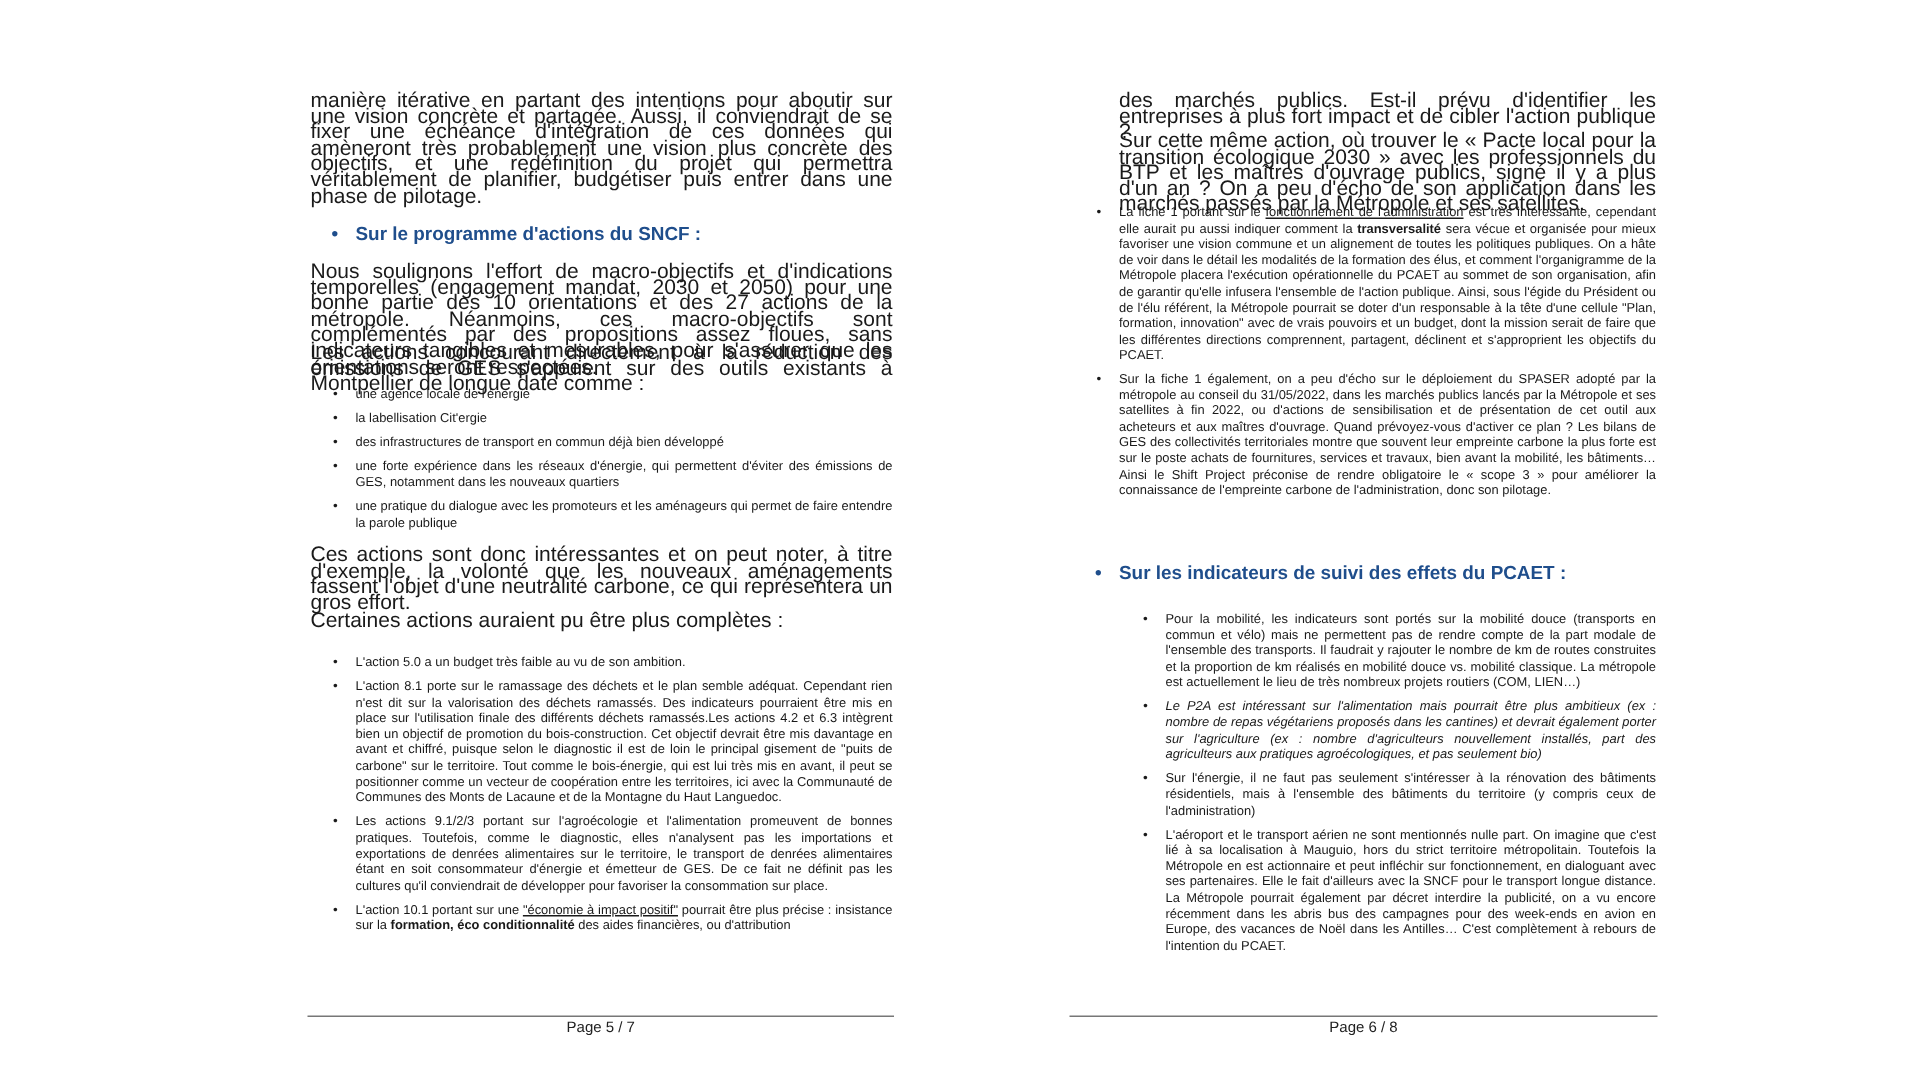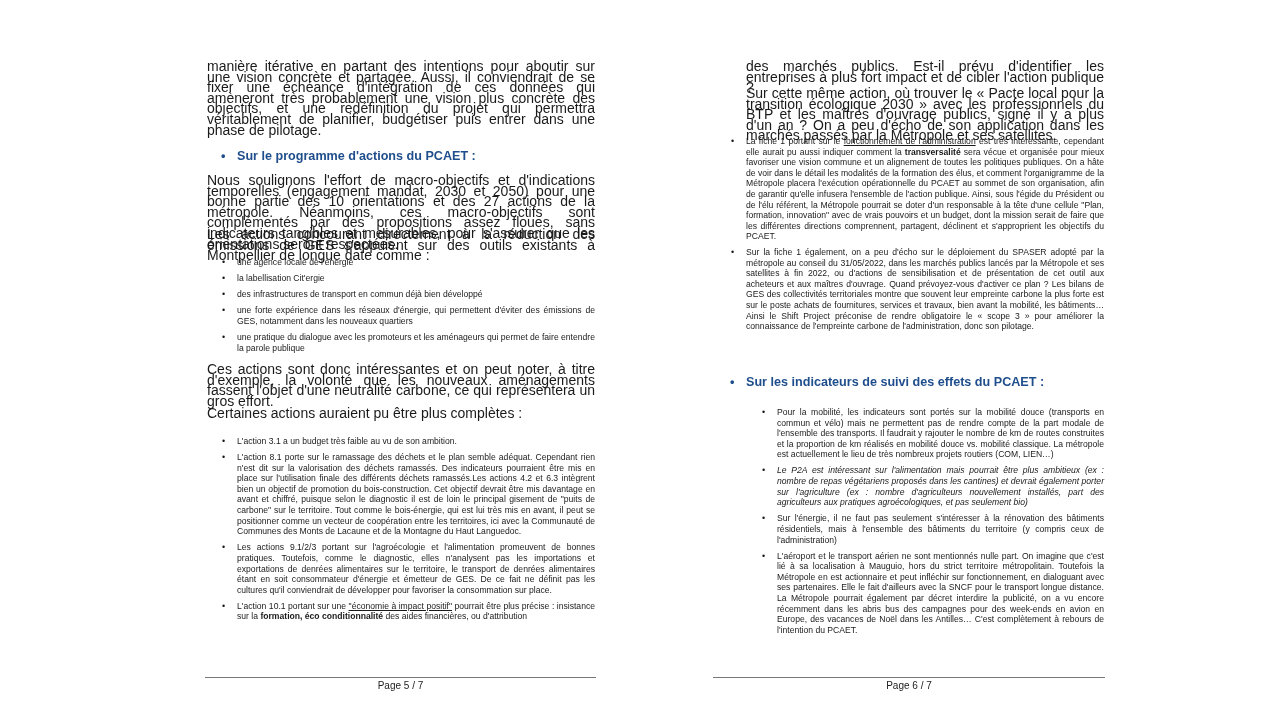--- a/index.html
+++ b/index.html
@@ -19,39 +19,39 @@
   .footer-rule { position: absolute; height: 1px; background: #777; top: 677px; }
   .footer-text { position: absolute; top: 680px; font-size: 10px; color: #222; text-align: center; }
 </style>
 </head>
 <body>
 
 <div class="page" id="page-left">
   <p class="p" style="position:absolute; top:61px; width:388px;">manière itérative en partant des intentions pour aboutir sur une vision concrète et partagée. Aussi, il conviendrait de se fixer une échéance d'intégration de ces données qui amèneront très probablement une vision plus concrète des objectifs, et une redéfinition du projet qui permettra véritablement de planifier, budgétiser puis entrer dans une phase de pilotage.</p>
 
   <div class="heading" style="top:149px; left:14px;">
-    <span class="dot">•</span><span>Sur le programme d'actions du PCAET :</span>
+    <span class="dot">•</span><span>Sur le programme d'actions du SNCF :</span>
   </div>
 
   <p class="p" style="position:absolute; top:175px; width:388px;">Nous soulignons l'effort de macro-objectifs et d'indications temporelles (engagement mandat, 2030 et 2050) pour une bonne partie des 10 orientations et des 27 actions de la métropole. Néanmoins, ces macro-objectifs sont complémentés par des propositions assez floues, sans indicateurs tangibles et mesurables, pour s'assurer que les orientations seront respectées.</p>
   <p class="p" style="position:absolute; top:229px; width:388px;">Les actions concourant directement à la réduction des émissions de GES s'appuient sur des outils existants à Montpellier de longue date comme :</p>
 
   <ul class="blist" style="top:257px; left:30px; width:358px;">
     <li style="margin-bottom:5.5px;">une agence locale de l'énergie</li>
     <li style="margin-bottom:5.5px;">la labellisation Cit'ergie</li>
     <li style="margin-bottom:5.5px;">des infrastructures de transport en commun déjà bien développé</li>
     <li style="margin-bottom:5.5px;">une forte expérience dans les réseaux d'énergie, qui permettent d'éviter des émissions de GES, notamment dans les nouveaux quartiers</li>
     <li>une pratique du dialogue avec les promoteurs et les aménageurs qui permet de faire entendre la parole publique</li>
   </ul>
 
   <p class="p" style="position:absolute; top:364px; width:388px;">Ces actions sont donc intéressantes et on peut noter, à titre d'exemple, la volonté que les nouveaux aménagements fassent l'objet d'une neutralité carbone, ce qui représentera un gros effort.</p>
   <p class="p" style="position:absolute; top:408px; width:388px;">Certaines actions auraient pu être plus complètes :</p>
 
   <ul class="blist" style="top:436px; left:30px; width:358px;">
-    <li style="margin-bottom:5.5px;">L'action 3.1 a un budget très faible au vu de son ambition.</li>
+    <li style="margin-bottom:5.5px;">L'action 5.0 a un budget très faible au vu de son ambition.</li>
     <li style="margin-bottom:5.5px;">L'action 8.1 porte sur le ramassage des déchets et le plan semble adéquat. Cependant rien n'est dit sur la valorisation des déchets ramassés. Des indicateurs pourraient être mis en place sur l'utilisation finale des différents déchets ramassés.Les actions 4.2 et 6.3 intègrent bien un objectif de promotion du bois-construction. Cet objectif devrait être mis davantage en avant et chiffré, puisque selon le diagnostic il est de loin le principal gisement de "puits de carbone" sur le territoire. Tout comme le bois-énergie, qui est lui très mis en avant, il peut se positionner comme un vecteur de coopération entre les territoires, ici avec la Communauté de Communes des Monts de Lacaune et de la Montagne du Haut Languedoc.</li>
     <li style="margin-bottom:5.5px;">Les actions 9.1/2/3 portant sur l'agroécologie et l'alimentation promeuvent de bonnes pratiques. Toutefois, comme le diagnostic, elles n'analysent pas les importations et exportations de denrées alimentaires sur le territoire, le transport de denrées alimentaires étant en soit consommateur d'énergie et émetteur de GES. De ce fait ne définit pas les cultures qu'il conviendrait de développer pour favoriser la consommation sur place.</li>
     <li><span>L'action 10.1 portant sur une </span><span class="u">"économie à impact positif"</span><span> pourrait être plus précise : insistance sur la </span><span class="b">formation</span><span class="b">, </span><span class="b">éco conditionnalité</span><span> des aides financières, ou d'attribution</span></li>
   </ul>
 </div>
 <div class="footer-rule" style="left:205px; width:391px;"></div>
 <div class="footer-text" style="left:205px; width:391px;">Page 5 / 7</div>
 
 <div class="page" id="page-right">
   <p class="p" style="position:absolute; top:61px; width:358px;">des marchés publics. Est-il prévu d'identifier les entreprises à plus fort impact et de cibler l'action publique ?</p>
@@ -67,13 +67,13 @@
   </div>
 
   <ul class="blist" style="top:407px; left:31px; width:327px;">
     <li style="margin-bottom:5.5px;">Pour la mobilité, les indicateurs sont portés sur la mobilité douce (transports en commun et vélo) mais ne permettent pas de rendre compte de la part modale de l'ensemble des transports. Il faudrait y rajouter le nombre de km de routes construites et la proportion de km réalisés en mobilité douce vs. mobilité classique. La métropole est actuellement le lieu de très nombreux projets routiers (COM, LIEN…)</li>
     <li style="margin-bottom:5.5px;font-style:italic;">Le P2A est intéressant sur l'alimentation mais pourrait être plus ambitieux (ex : nombre de repas végétariens proposés dans les cantines) et devrait également porter sur l'agriculture (ex : nombre d'agriculteurs nouvellement installés, part des agriculteurs aux pratiques agroécologiques, et pas seulement bio)</li>
     <li style="margin-bottom:5.5px;">Sur l'énergie, il ne faut pas seulement s'intéresser à la rénovation des bâtiments résidentiels, mais à l'ensemble des bâtiments du territoire (y compris ceux de l'administration)</li>
     <li>L'aéroport et le transport aérien ne sont mentionnés nulle part. On imagine que c'est lié à sa localisation à Mauguio, hors du strict territoire métropolitain. Toutefois la Métropole en est actionnaire et peut infléchir sur fonctionnement, en dialoguant avec ses partenaires. Elle le fait d'ailleurs avec la SNCF pour le transport longue distance. La Métropole pourrait également par décret interdire la publicité, on a vu encore récemment dans les abris bus des campagnes pour des week-ends en avion en Europe, des vacances de Noël dans les Antilles… C'est complètement à rebours de l'intention du PCAET.</li>
   </ul>
 </div>
 <div class="footer-rule" style="left:713px; width:392px;"></div>
-<div class="footer-text" style="left:713px; width:392px;">Page 6 / 7</div>
+<div class="footer-text" style="left:713px; width:392px;">Page 6 / 8</div>
 
 </body></html>

